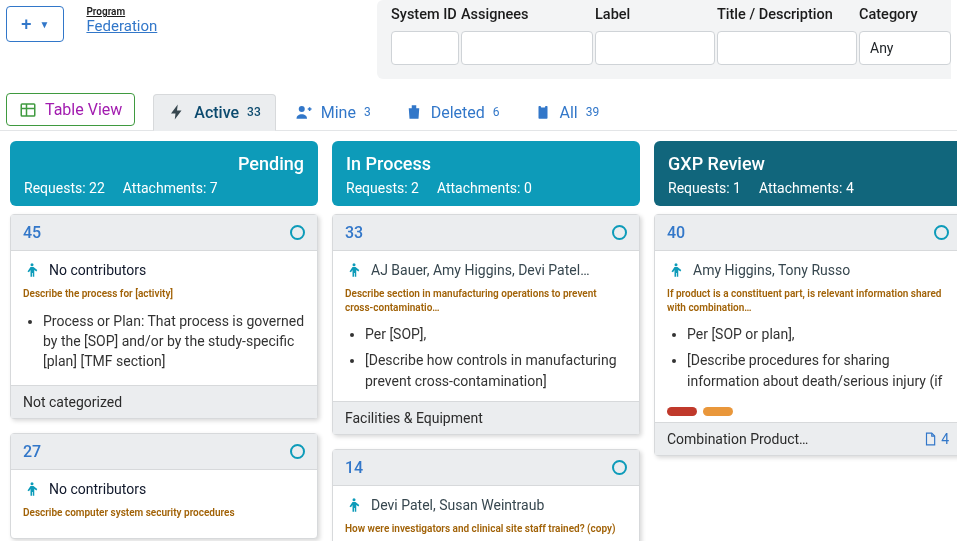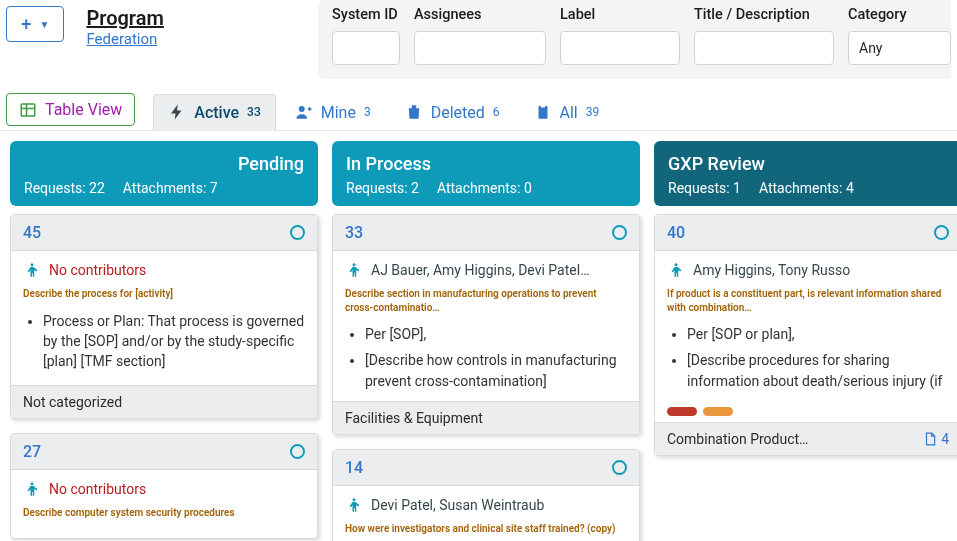--- a/index.html
+++ b/index.html
@@ -28,30 +28,30 @@
     display: inline-flex;
     align-items: center;
     gap: 8px;
     margin: 6px 6px 0 0;
     cursor: pointer;
   }
   .new-btn .plus { font-size: 18px; font-weight: bold; line-height: 1; }
   .new-btn .caret { font-size: 10px; }
 
   .program-block { margin-left: 16px; padding-top: 6px; }
-  .program-label { font-weight: 600; font-size: 20px; color: #1b1b1b; text-decoration: underline; }
+  .program-label { font-weight: 600; font-size: 10px; color: #1b1b1b; text-decoration: underline; }
   .program-link { color: #3277c9; font-size: 15px; }
 
   .filters {
     margin-left: auto;
     background: #f3f4f5;
     border-radius: 6px 0 0 6px;
     padding: 6px 0 14px 14px;
     display: flex;
-    gap: 14px;
+    gap: 2px;
   }
   .filter-field label {
     display: block;
     font-size: 14.5px;
     font-weight: 500;
     color: #1b1b1b;
     margin-bottom: 8px;
   }
   .filter-field input, .filter-field .select {
     border: 1px solid #cfd3d7;
@@ -59,21 +59,21 @@
     border-radius: 4px;
     height: 34px;
     padding: 4px 10px;
     font-size: 14px;
   }
   .filter-field input[type=text] { width: 68px; }
   .f-assignees { width: 132px !important; }
   .f-label { width: 120px !important; }
   .f-title { width: 140px !important; }
   .select {
-    width: 103px;
+    width: 92px;
     display: flex;
     align-items: center;
     cursor: pointer;
   }
 
   
   .tabs {
     display: flex;
     align-items: center;
     gap: 4px;
@@ -153,21 +153,21 @@
   }
   .card-id { color: #3277c9; font-size: 16px; font-weight: 500; cursor: pointer; }
   .status-circle {
     margin-left: auto;
     width: 15px; height: 15px;
     border-radius: 50%;
     border: 2px solid #0d9bb9;
   }
   .card-body { padding: 10px 12px 8px; }
   .contribs { display: flex; align-items: center; gap: 8px; margin-bottom: 8px; color: #37474f; font-size: 14px; }
-  .contribs.none { color: #b91c1c; text-align: right; }
+  .contribs.none { color: #0f172a; text-align: right; }
   .card-title { font-weight: 600; font-size: 10px; color: #a16207; line-height: 1.35; margin-bottom: 10px; }
   .card ul { list-style: disc; padding-left: 20px; color: #333; font-size: 14px; line-height: 1.45; }
   .card ul li { margin-bottom: 6px; }
   .card-body.clipped { max-height: 150px; overflow: hidden; position: relative; }
 
   .tag-row { padding: 6px 12px; display: flex; gap: 6px; }
   .pill { height: 9px; border-radius: 5px; }
   .pill.red { width: 30px; background: #c0392b; }
   .pill.orange { width: 30px; background: #e9973b; }
 

